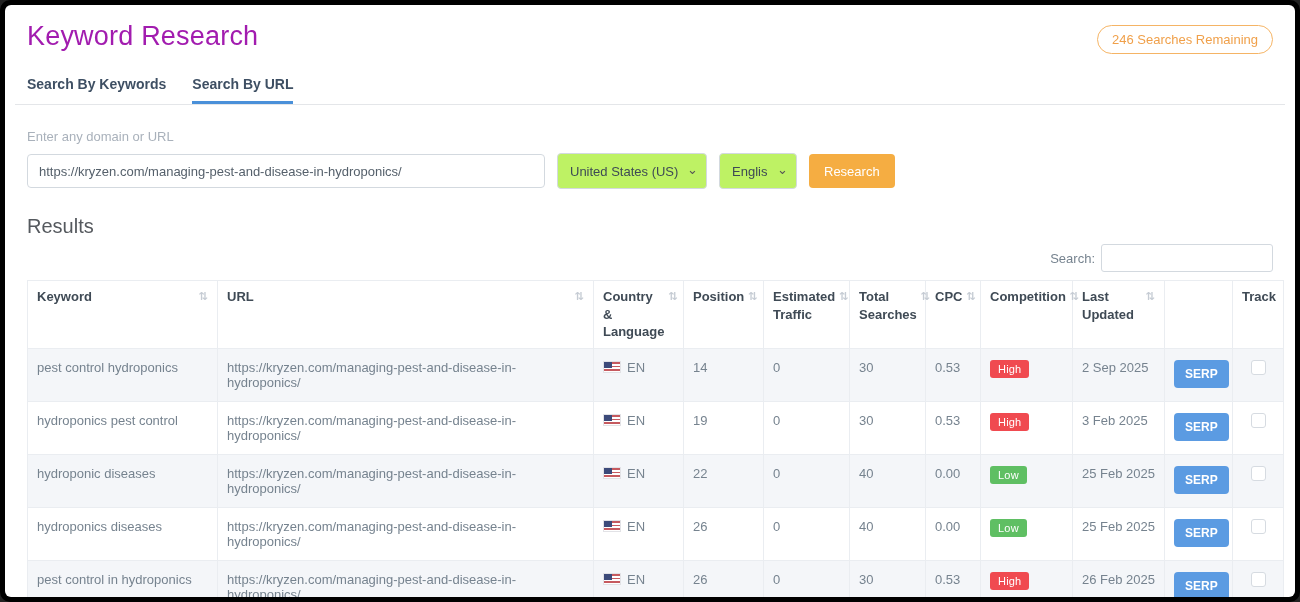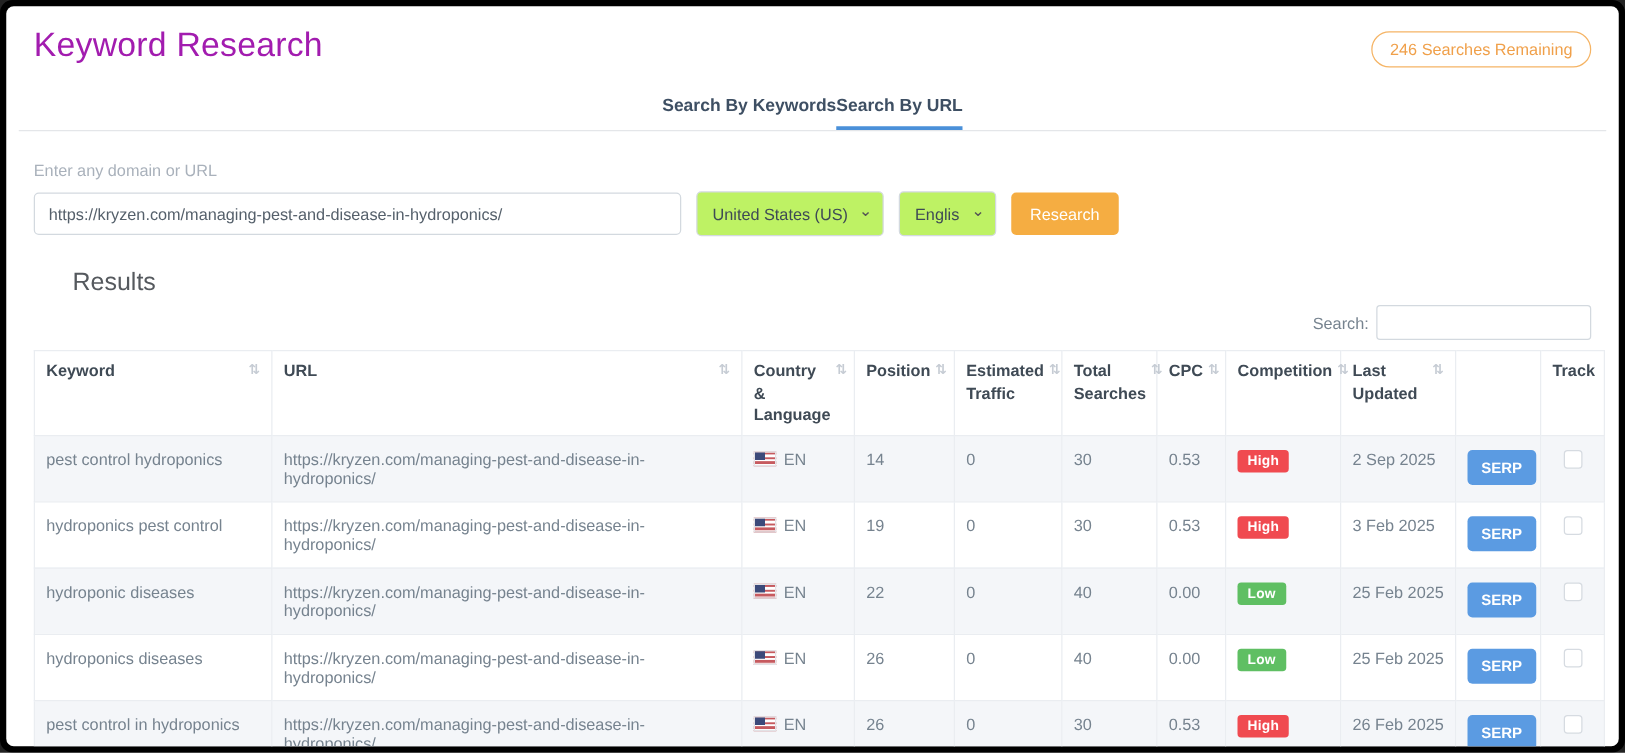--- a/index.html
+++ b/index.html
@@ -18,21 +18,21 @@
   
   .topbar { display: flex; justify-content: space-between; align-items: flex-start; padding-top: 16px; }
   .page-title { font-size: 27px; font-weight: 400; color: #a21caf; letter-spacing: .2px; }
   .remaining-badge {
     margin-top: 4px;
     border: 1px solid #f5b465; color: #f0a04a;
     font-size: 13px; padding: 6px 14px; border-radius: 16px;
     background: #fff; white-space: nowrap; cursor: default;
   }
   
-  .tabs { display: flex; margin-top: 22px; border-bottom: 1px solid #e4e6e9; padding: 0 0; margin-left: -12px; margin-right: -12px; padding-left: 12px; padding-right: 12px; justify-content: center; }
+  .tabs { display: flex; gap: 26px; margin-top: 22px; border-bottom: 1px solid #e4e6e9; padding: 0 0; margin-left: -12px; margin-right: -12px; padding-left: 12px; padding-right: 12px; }
   .tab { font-size: 14px; font-weight: 700; color: #3e4f63; padding-bottom: 9px; cursor: pointer; border-bottom: 3px solid transparent; }
   .tab.active { border-bottom-color: #4a90d9; }
   
   .form-label { margin-top: 24px; font-size: 13px; color: #a9b1bb; }
   .form-row { display: flex; align-items: center; gap: 12px; margin-top: 9px; }
   .url-input {
     width: 518px; height: 34px; border: 1px solid #d3d9df; border-radius: 4px;
     padding: 0 11px; font-size: 13px; color: #55606b; outline: none;
     font-family: "Liberation Sans", sans-serif;
   }
@@ -48,21 +48,21 @@
     font-size: 13px; color: #555; pointer-events: none;
   }
   .country-select select { width: 150px; }
   .language-select select { width: 78px; }
   .research-btn {
     height: 34px; padding: 0 15px; border: none; border-radius: 4px;
     background: #f5ad42; color: #fff; font-size: 13px; cursor: pointer;
     font-family: "Liberation Sans", sans-serif;
   }
   
-  .results-heading { margin-top: 26px; font-size: 20px; font-weight: 400; color: #55595e; margin-left: 31px; }
+  .results-heading { margin-top: 26px; font-size: 20px; font-weight: 400; color: #55595e; }
   .table-search { display: flex; justify-content: flex-end; align-items: center; gap: 6px; margin-top: 6px; }
   .table-search label { font-size: 13px; color: #76838f; }
   .table-search input {
     width: 172px; height: 28px; border: 1px solid #d3d9df; border-radius: 3px;
     padding: 0 8px; font-size: 13px; color: #555; outline: none;
   }
   
   table.results { width: 100%; border-collapse: collapse; margin-top: 8px; table-layout: fixed; }
   table.results th, table.results td { border: 1px solid #eaedf1; font-size: 13px; vertical-align: top; }
   table.results th {
@@ -76,21 +76,21 @@
   .sort-icon { color: #c6ccd4; font-size: 11px; flex: 0 0 auto; margin-top: 1px; }
   .flag {
     display: inline-block; width: 18px; height: 12px; vertical-align: -1px; margin-right: 6px;
     background: repeating-linear-gradient(#c65a5f 0 1.8px, #fff 1.8px 3.6px);
     position: relative; border: 1px solid #e2e2e6;
   }
   .flag::after {
     content: ""; position: absolute; left: 0; top: 0; width: 8px; height: 6px; background: #3c4a7a;
   }
   .badge {
-    display: inline-block; color: #fff; font-size: 11px; font-weight: 700;
+    display: inline-block; color: #fff; font-size: 11px; font-weight: 400;
     padding: 3px 8px; border-radius: 3px; letter-spacing: .2px;
   }
   .badge-high { background: #f04a50; }
   .badge-low  { background: #5fbf63; }
   .serp-btn {
     display: inline-block; background: #5b9be2; color: #fff; font-size: 12px; font-weight: 700;
     border: none; border-radius: 4px; padding: 7px 11px; cursor: pointer;
     font-family: "Liberation Sans", sans-serif;
   }
   td.track-cell { text-align: center; padding-top: 13px; }

